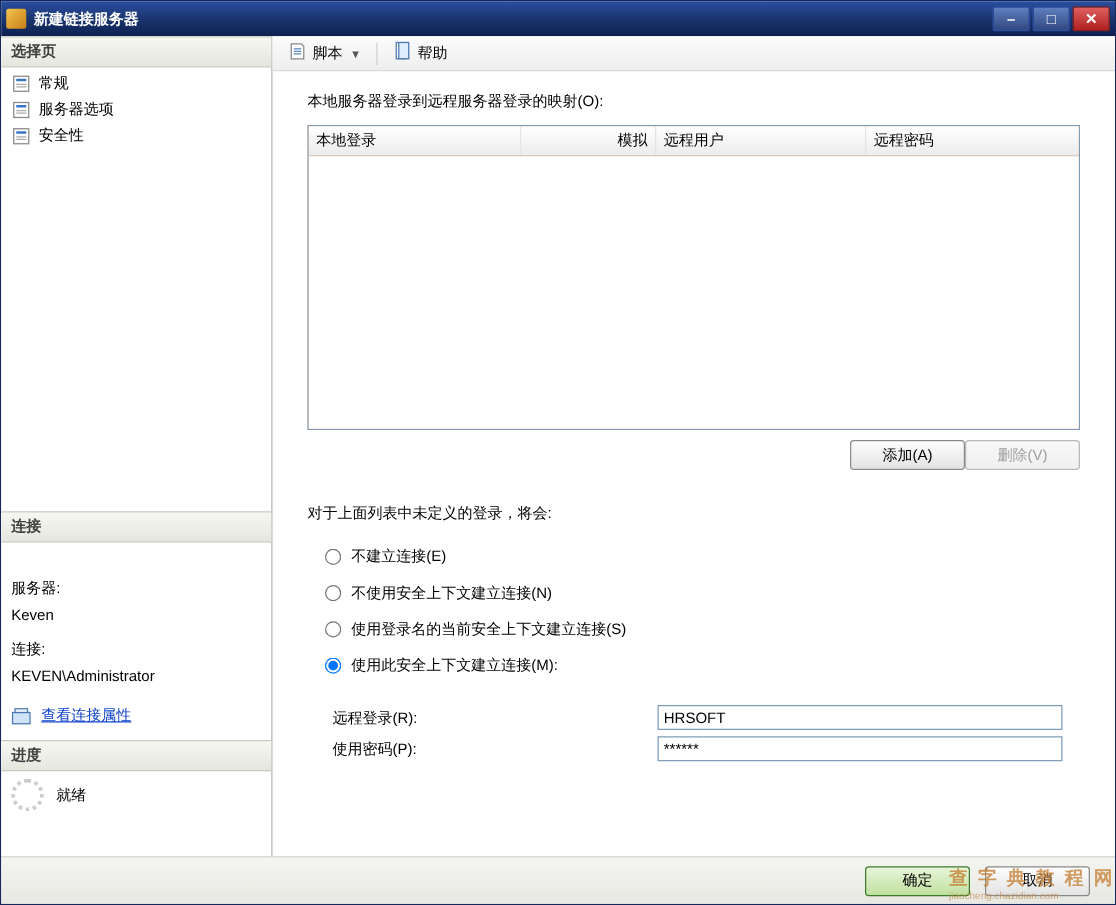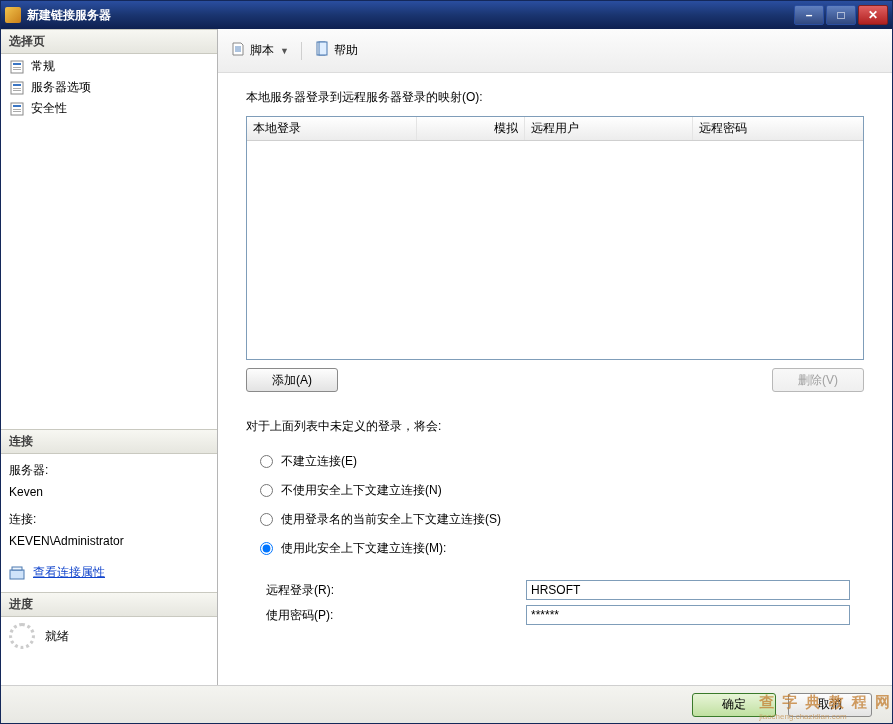--- a/index.html
+++ b/index.html
@@ -70,40 +70,40 @@
     display: flex; align-items: center;
     padding: 2px 8px;
     gap: 6px;
     cursor: default;
   }
   .pagerow .picon {
     width: 16px; height: 16px;
   }
   .picon svg { width:16px; height:16px; display:block;}
   .pagelink { color: #000; }
-  .conninfo { padding: 6px 8px 8px 8px; line-height: 1.8; }
+  .conninfo { padding: 6px 8px 8px 8px; line-height: 1.8; margin-top: 20px; }
   .conninfo a { color: #1144cc; text-decoration: underline; cursor: pointer;}
   .connrow { display:flex; align-items:center; gap:8px;}
   .connicon { width:16px; height:16px; }
   .connicon svg{width:16px;height:16px;}
   .connlabel-bold { color:#000; }
   .progress { padding: 6px 8px; display:flex; align-items:center; gap:10px;}
   .spinner {
     width: 26px; height: 26px;
     border: 3px dotted #ccc;
     border-radius: 50%;
   }
   .content {
     flex: 1;
     display: flex;
     flex-direction: column;
     min-height: 0;
   }
   .toolbar {
-    height: 44px;
+    height: 28px;
     display: flex;
     align-items: center;
     padding: 0 8px;
     gap: 4px;
     border-bottom: 1px solid #dcdcdc;
     background: linear-gradient(to bottom,#fcfcfc,#eeeeee);
   }
   .tbtn { display: flex; align-items: center; gap: 4px; padding: 2px 4px; }
   .tbtn svg { width:16px; height:16px; }
   .tarrow { font-size: 9px; color: #555; margin-left: 2px;}
@@ -132,21 +132,21 @@
   .gcol {
     padding: 3px 6px;
     border-right: 1px solid #e4e4e4;
     font-weight: normal;
   }
   .gcol:last-child { border-right:none; }
   .gc1{width:170px;} .gc2{width:108px;text-align:right;} .gc3{width:168px;} .gc4{flex:1;}
   .gridbody { flex:1; background:#fff; }
   .btnrow {
     display: flex;
-    justify-content: space-between;
+    justify-content: flex-end;
     margin-top: 8px;
   }
   .btn {
     min-width: 92px;
     height: 24px;
     border: 1px solid #8a8a8a;
     background: linear-gradient(to bottom,#fdfdfd,#e3e3e3);
     border-radius: 3px;
     display:flex; align-items:center; justify-content:center;
     cursor: default;

